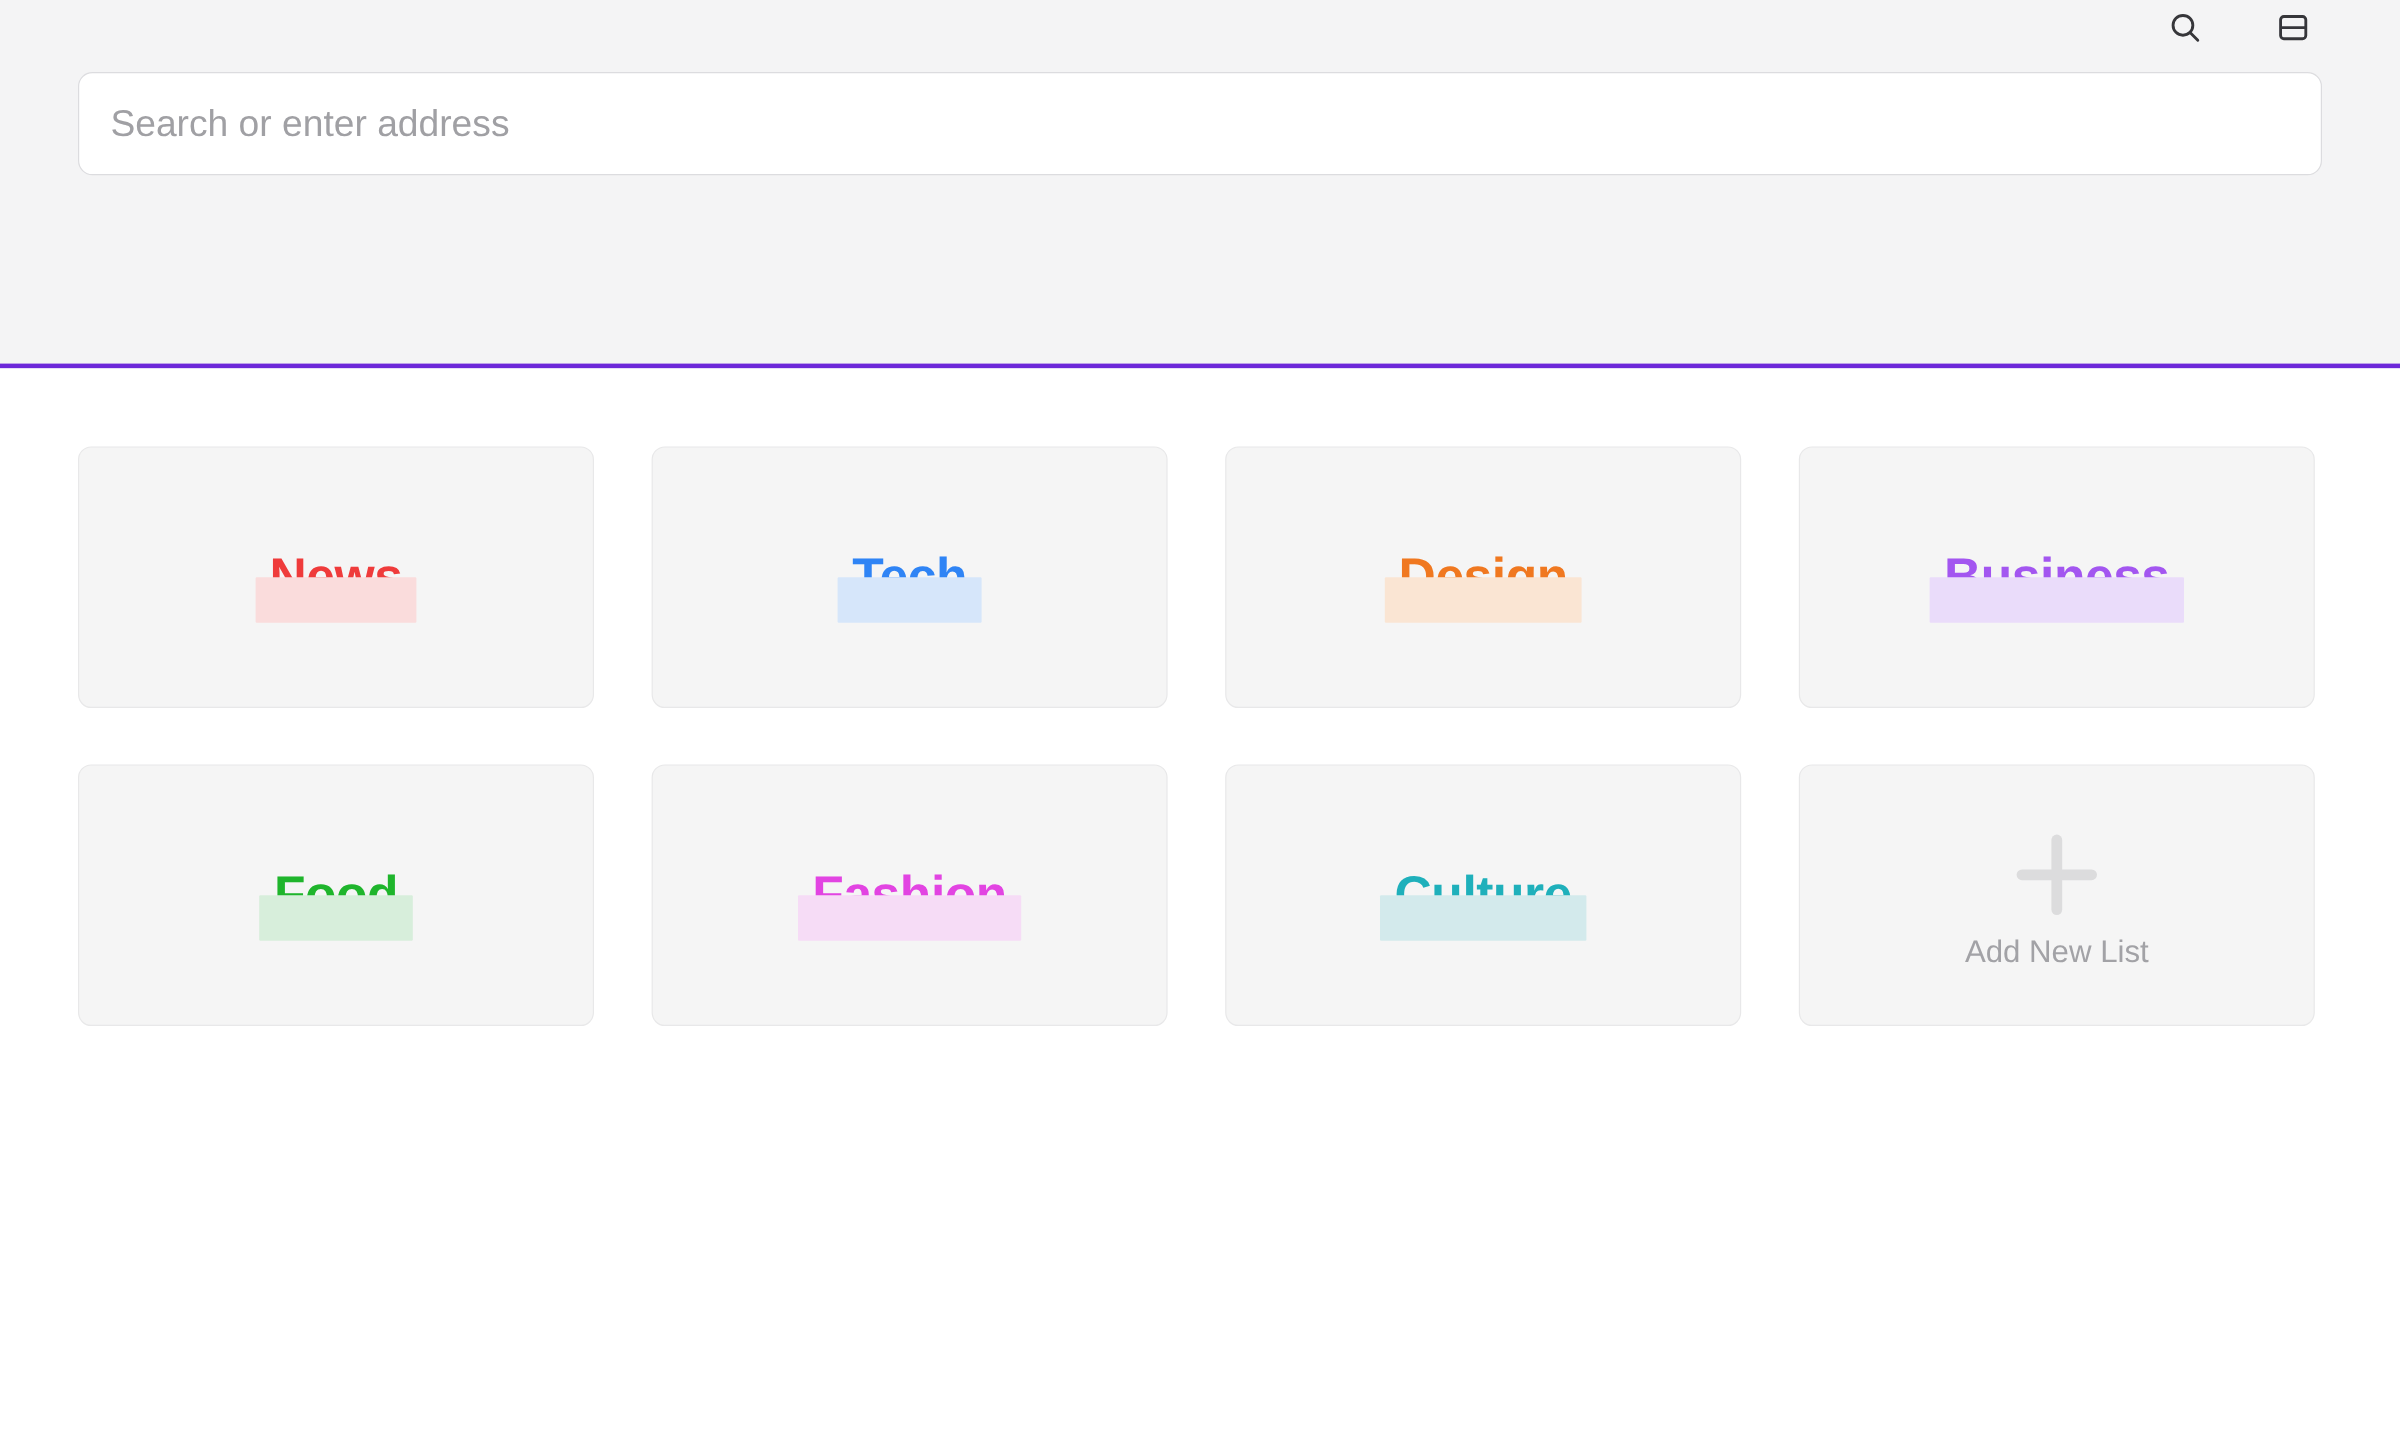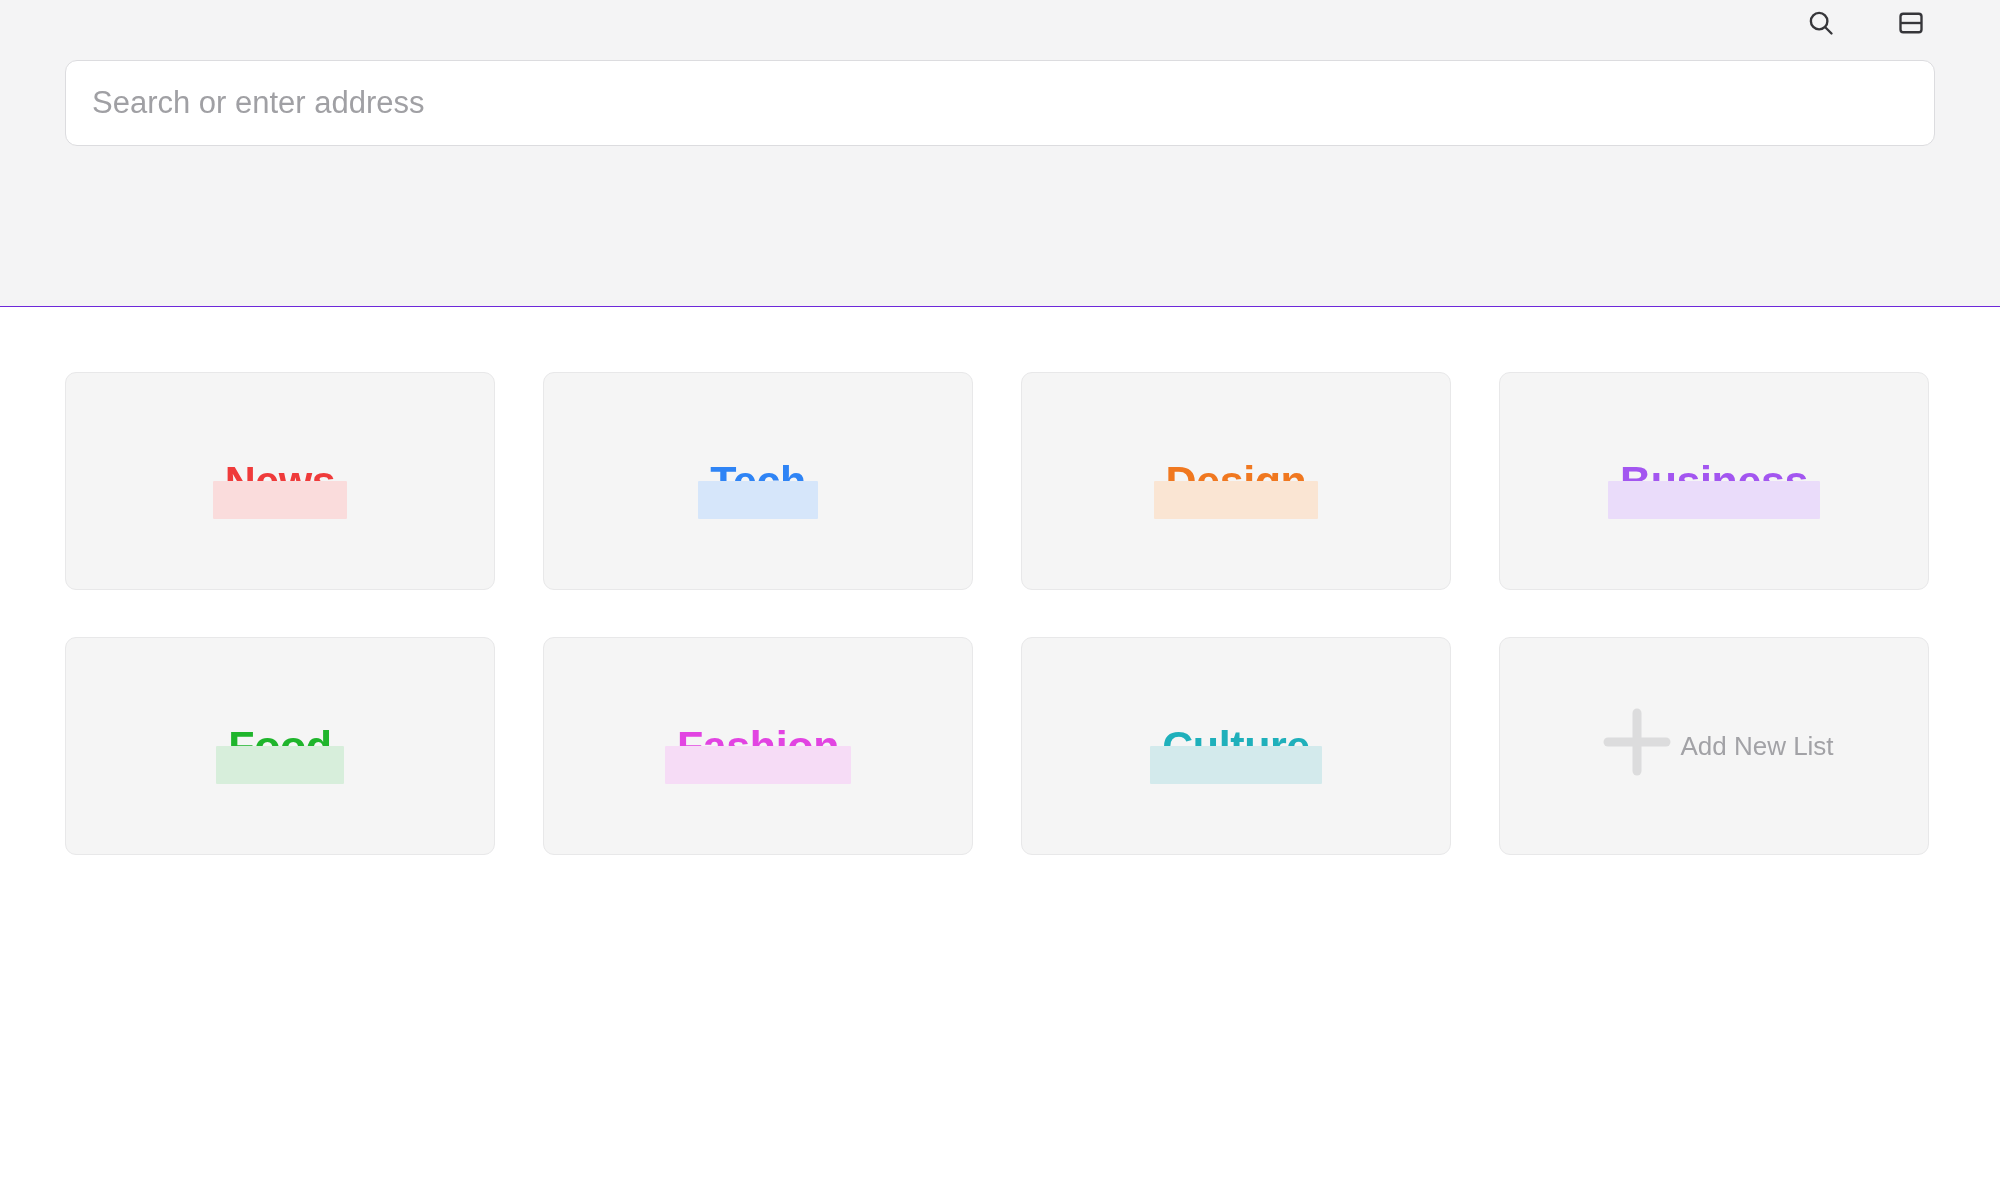--- a/index.html
+++ b/index.html
@@ -14,21 +14,21 @@
     -webkit-font-smoothing: antialiased;
     overflow: hidden;
   }
 
   
   .chrome {
     position: relative;
     width: 2000px;
     height: 307px;
     background: #f4f4f5;
-    border-bottom: 1px solid #6d28d9;
+    border-bottom: 4px solid #6d28d9;
     box-sizing: border-box;
   }
 
   .chrome-toolbar {
     position: absolute;
     top: 0;
     right: 0;
     height: 46px;
     display: flex;
     align-items: center;
@@ -163,21 +163,21 @@
   }
 
   
   .add-card {
     position: relative;
     height: 218px;
     background: #f5f5f5;
     border: 1px solid #e8e8e9;
     border-radius: 11px;
     display: flex;
-    flex-direction: row;
+    flex-direction: column;
     align-items: center;
     justify-content: center;
     cursor: pointer;
     box-sizing: border-box;
   }
   .add-plus {
     width: 86px;
     height: 86px;
     margin-bottom: 8px;
   }

